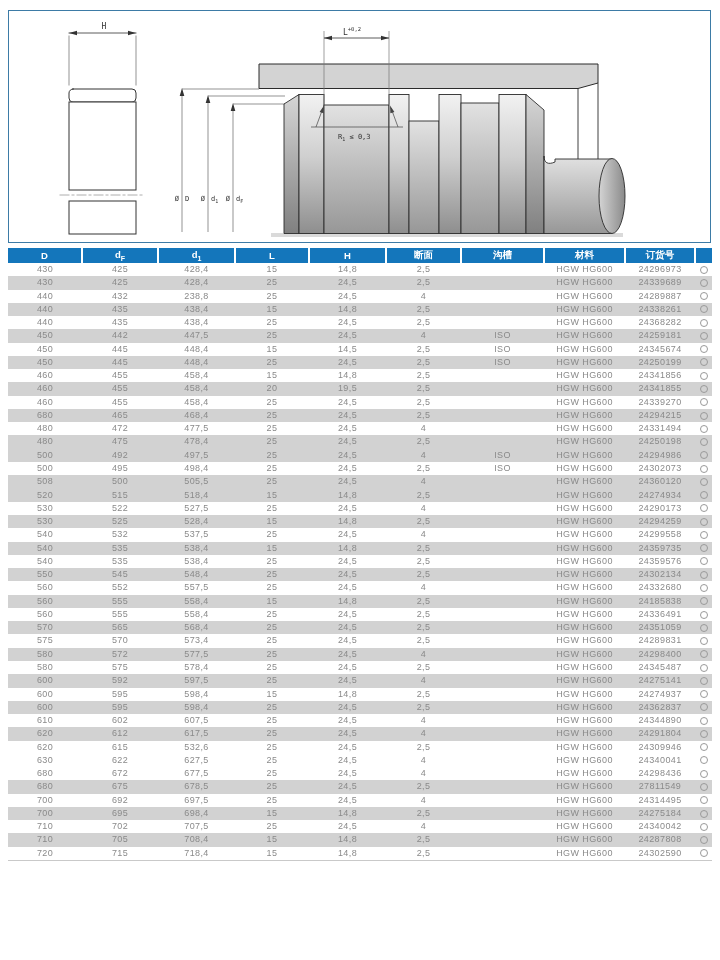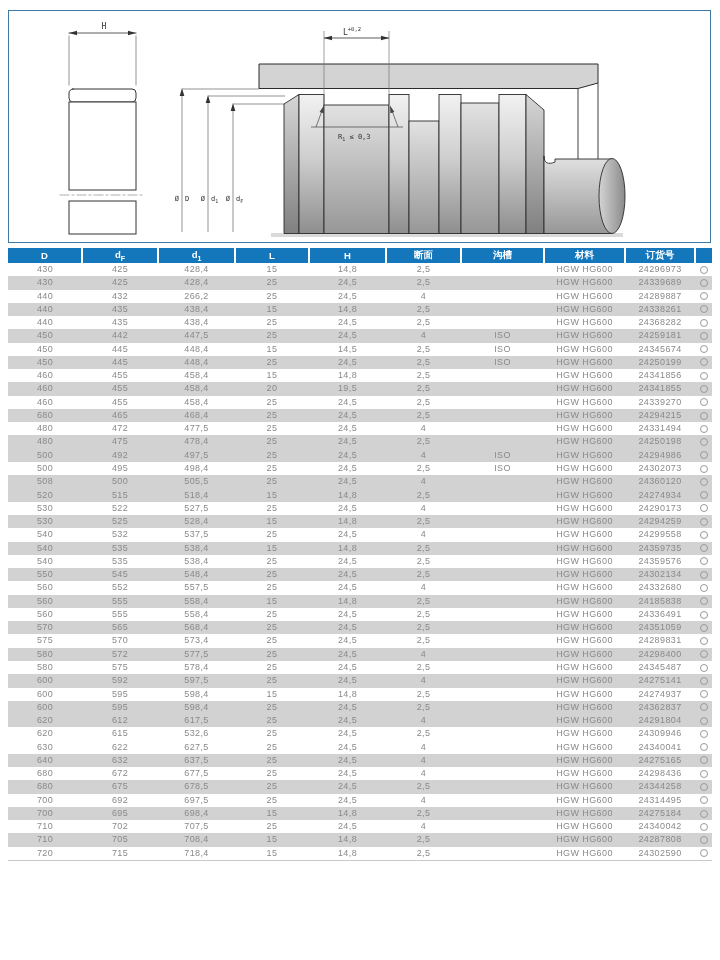--- a/index.html
+++ b/index.html
@@ -198,21 +198,21 @@
         <td>24,5</td>
         <td>2,5</td>
         <td></td>
         <td>HGW HG600</td>
         <td>24339689</td>
         <td><span class="status-circle"></span></td>
       </tr>
       <tr class="odd">
         <td>440</td>
         <td>432</td>
-        <td>266,2</td>
+        <td>238,8</td>
         <td>25</td>
         <td>24,5</td>
         <td>4</td>
         <td></td>
         <td>HGW HG600</td>
         <td>24289887</td>
         <td><span class="status-circle"></span></td>
       </tr>
       <tr class="even">
         <td>440</td>
@@ -579,20 +579,32 @@
         <td>595</td>
         <td>598,4</td>
         <td>25</td>
         <td>24,5</td>
         <td>2,5</td>
         <td></td>
         <td>HGW HG600</td>
         <td>24362837</td>
         <td><span class="status-circle"></span></td>
       </tr>
+      <tr class="odd">
+        <td>610</td>
+        <td>602</td>
+        <td>607,5</td>
+        <td>25</td>
+        <td>24,5</td>
+        <td>4</td>
+        <td></td>
+        <td>HGW HG600</td>
+        <td>24344890</td>
+        <td><span class="status-circle"></span></td>
+      </tr>
       <tr class="even">
         <td>620</td>
         <td>612</td>
         <td>617,5</td>
         <td>25</td>
         <td>24,5</td>
         <td>4</td>
         <td></td>
         <td>HGW HG600</td>
         <td>24291804</td>
@@ -615,32 +627,20 @@
         <td>622</td>
         <td>627,5</td>
         <td>25</td>
         <td>24,5</td>
         <td>4</td>
         <td></td>
         <td>HGW HG600</td>
         <td>24340041</td>
         <td><span class="status-circle"></span></td>
       </tr>
-      <tr class="even">
-        <td>640</td>
-        <td>632</td>
-        <td>637,5</td>
-        <td>25</td>
-        <td>24,5</td>
-        <td>4</td>
-        <td></td>
-        <td>HGW HG600</td>
-        <td>24275165</td>
-        <td><span class="status-circle"></span></td>
-      </tr>
       <tr class="odd">
         <td>680</td>
         <td>672</td>
         <td>677,5</td>
         <td>25</td>
         <td>24,5</td>
         <td>4</td>
         <td></td>
         <td>HGW HG600</td>
         <td>24298436</td>
@@ -648,21 +648,21 @@
       </tr>
       <tr class="even">
         <td>680</td>
         <td>675</td>
         <td>678,5</td>
         <td>25</td>
         <td>24,5</td>
         <td>2,5</td>
         <td></td>
         <td>HGW HG600</td>
-        <td>24344258</td>
+        <td>27811549</td>
         <td><span class="status-circle"></span></td>
       </tr>
       <tr class="odd">
         <td>700</td>
         <td>692</td>
         <td>697,5</td>
         <td>25</td>
         <td>24,5</td>
         <td>4</td>
         <td></td>

